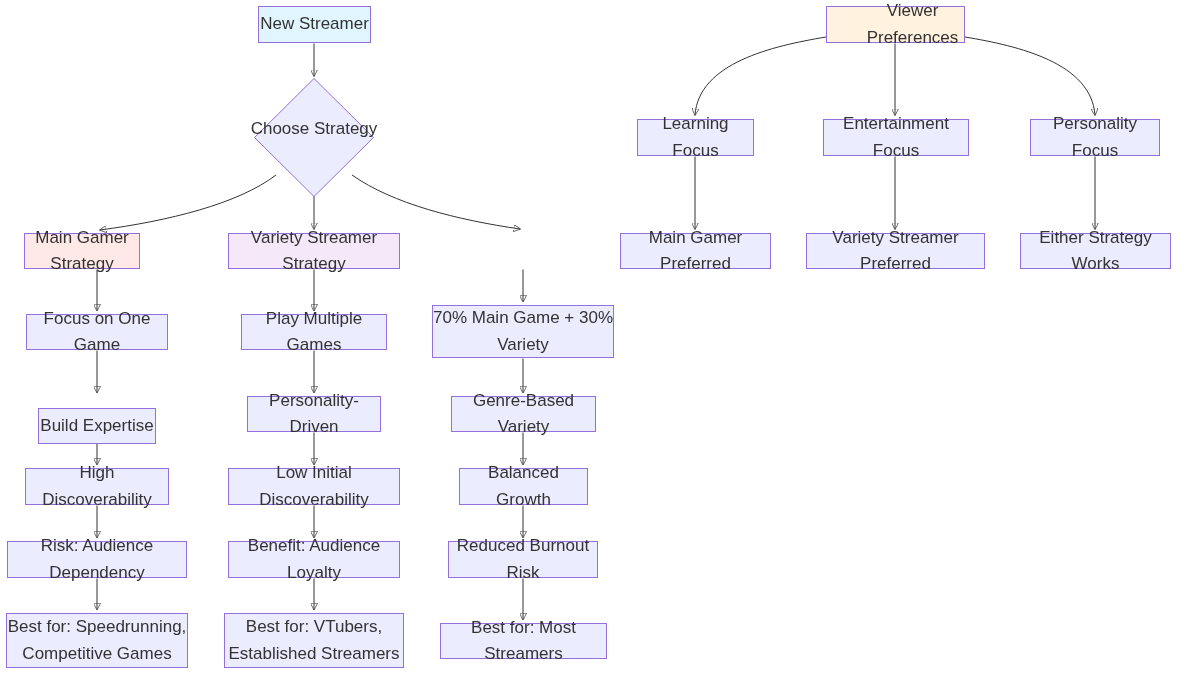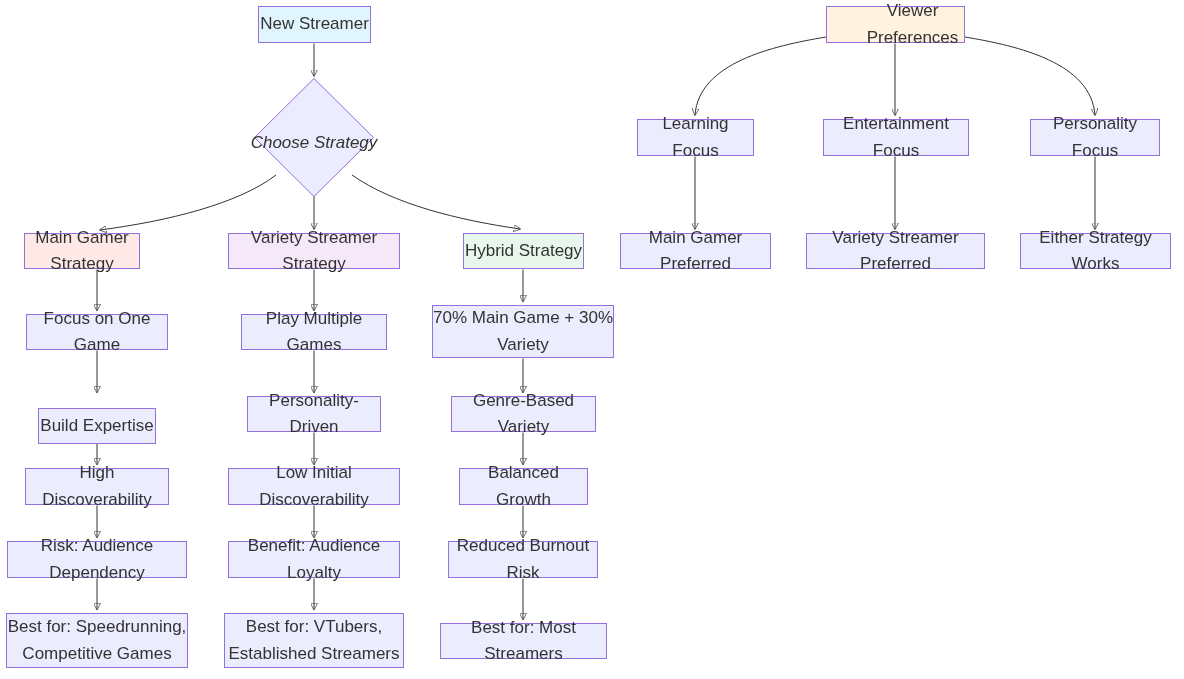--- a/index.html
+++ b/index.html
@@ -26,21 +26,21 @@
   }
   .node.blue{background:#e1f5fe;}
   .node.pink{background:#ffe9e6;}
   .node.purple{background:#f5e9f9;}
   .node.green{background:#e9f6eb;}
   .node.cream{background:#fff3e0;}
   .node.plain-label{background:transparent;border:none;}
 
   
   .n-new-streamer{left:258px;top:6px;width:113px;height:37px;}
-  .n-choose-strategy{left:249px;top:132px;width:130px;height:22px;font-style:italic;}
+  .n-choose-strategy{left:249px;top:118px;width:130px;height:22px;}
   .n-main-gamer-strategy{left:24px;top:233px;width:116px;height:36px;}
   .n-variety-streamer-strategy{left:228px;top:233px;width:172px;height:36px;}
   .n-hybrid-strategy{left:463px;top:233px;width:121px;height:36px;}
   .n-focus-one-game{left:26px;top:314px;width:142px;height:36px;}
   .n-play-multiple-games{left:241px;top:314px;width:146px;height:36px;}
   .n-main-30-variety{left:432px;top:305px;width:182px;height:53px;}
   .n-build-expertise{left:38px;top:396px;width:118px;height:36px;margin-top:12px;}
   .n-personality-driven{left:247px;top:396px;width:134px;height:36px;}
   .n-genre-based-variety{left:451px;top:396px;width:145px;height:36px;}
   .n-high-discoverability{left:25px;top:468px;width:144px;height:37px;}
@@ -104,21 +104,20 @@
     <path d="M695,156.5 L695,229" marker-end="url(#arrow)"></path>
     <path d="M895,156.5 L895,229" marker-end="url(#arrow)"></path>
     <path d="M1095,156.5 L1095,229" marker-end="url(#arrow)"></path>
   </svg>
 
   <div class="node blue n-new-streamer">New Streamer</div>
   <div class="node plain-label n-choose-strategy">Choose Strategy</div>
 
   <div class="node pink n-main-gamer-strategy">Main Gamer Strategy</div>
   <div class="node purple n-variety-streamer-strategy">Variety Streamer Strategy</div>
-  <div class="node green n-hybrid-strategy">Hybrid Strategy</div>
 
   <div class="node n-focus-one-game">Focus on One Game</div>
   <div class="node n-play-multiple-games">Play Multiple Games</div>
   <div class="node n-main-30-variety">70% Main Game + 30%
 Variety</div>
 
   <div class="node n-build-expertise">Build Expertise</div>
   <div class="node n-personality-driven">Personality-Driven</div>
   <div class="node n-genre-based-variety">Genre-Based Variety</div>
 

